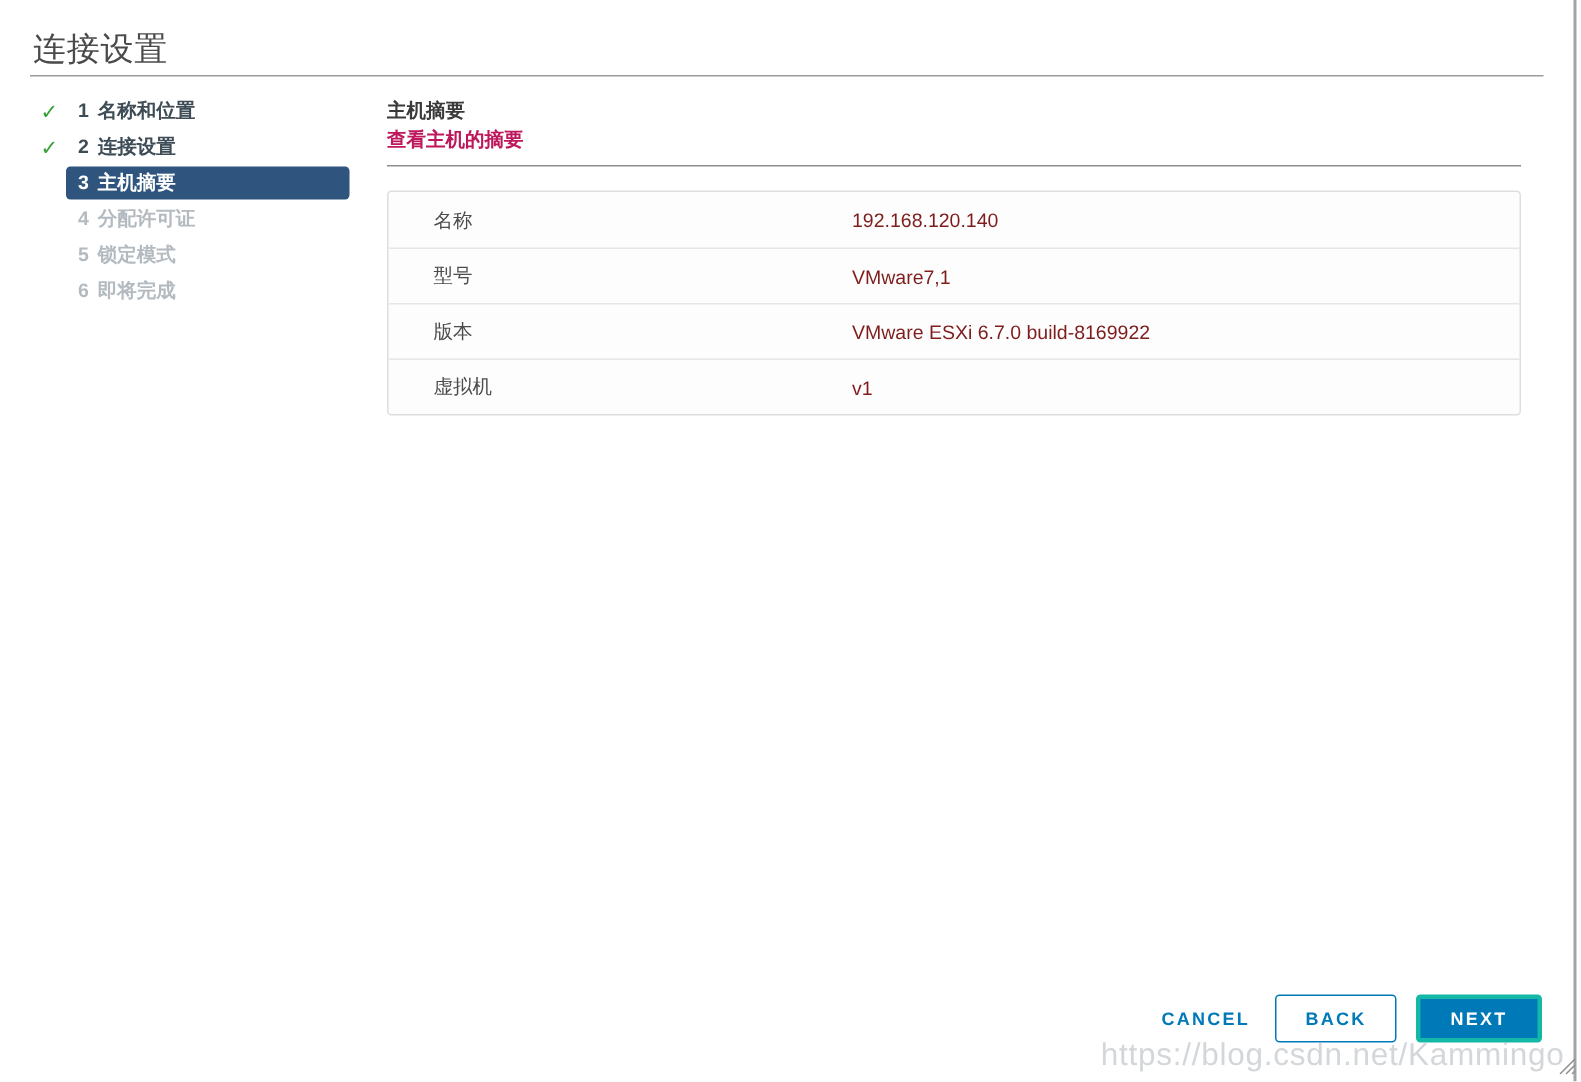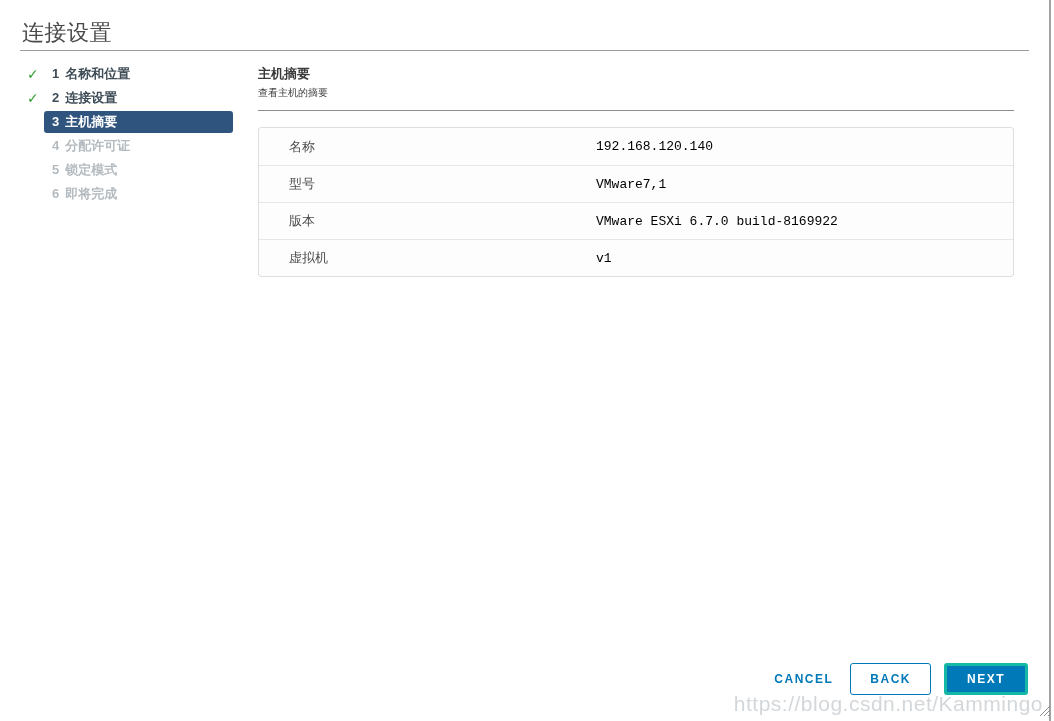--- a/index.html
+++ b/index.html
@@ -45,42 +45,41 @@
   .step.active .step-body { background: #2f557e; color: #ffffff; }
   .step.upcoming .step-body { color: #b4bbc0; }
   
   .main {
     position: absolute; left: 258px; top: 66px; width: 756px;
   }
   .main-heading {
     font-size: 13px; font-weight: 700; color: #3a3a3a; line-height: 15px;
   }
   .main-subheading {
-    font-size: 10px; font-weight: 400; color: #404040; line-height: 15px;
+    font-size: 13px; font-weight: 700; color: #be185d; line-height: 15px;
     margin-top: 4px;
   }
   .content-divider {
     margin-top: 10px; height: 1px; background: #8e8e8e;
   }
   .summary-table {
     margin-top: 16px;
     border: 1px solid #dedede; border-radius: 3px;
     background: #fdfdfd;
     overflow: hidden;
   }
   .summary-row {
     display: flex; align-items: center; height: 37px;
     font-size: 13px;
-    gap: 28px;
   }
   .summary-row + .summary-row { border-top: 1px solid #e6e6e6; }
   .summary-row .row-label {
     flex: 0 0 309px; padding-left: 30px; color: #4c4c4c;
   }
-  .summary-row .row-value { color: #000000; font-family: Liberation Mono, monospace; }
+  .summary-row .row-value { color: #7f1d1d; }
   
   .footer {
     position: absolute; right: 26px; bottom: 26px;
     display: flex; align-items: center;
   }
   .btn {
     height: 32px; font-size: 12px; letter-spacing: 1.5px;
     font-weight: 600; font-family: inherit;
     border-radius: 3px; cursor: pointer;
     display: inline-flex; align-items: center; justify-content: center;

